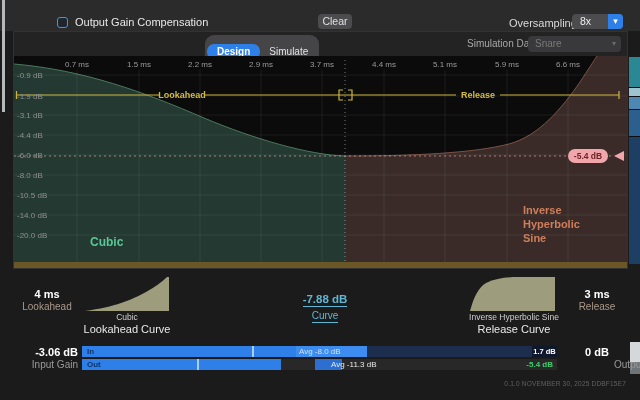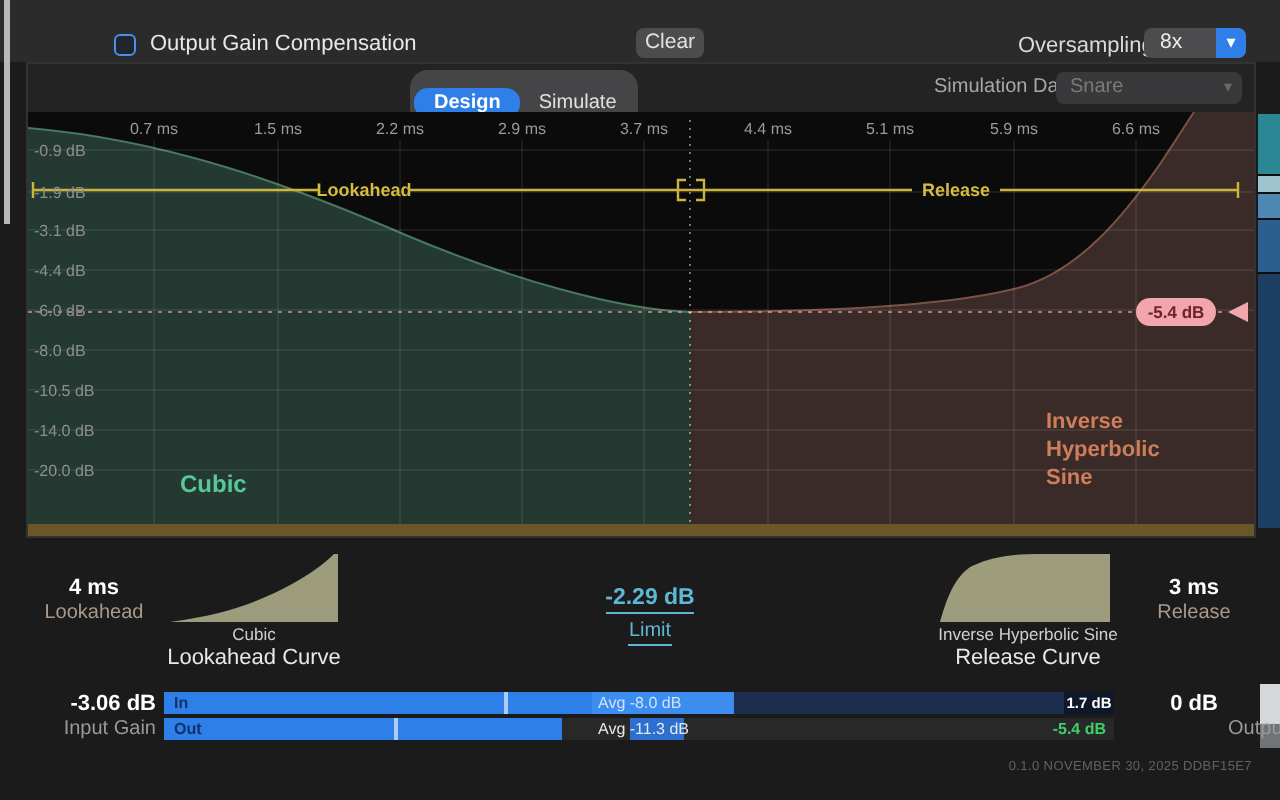--- a/index.html
+++ b/index.html
@@ -171,24 +171,24 @@
 
   <div class="abs val" style="left:19px;top:288px;width:56px;">4 ms</div>
   <div class="abs sub" style="left:19px;top:301px;width:56px;">Lookahead</div>
   <svg class="abs" style="left:85px;top:277px;" width="84" height="34" viewBox="0 0 84 34">
     <path d="M0,34 C30,30 46,23 61,15 C70,10 77,5 82,0 L84,0 L84,34 Z" fill="#9d9d7e"></path>
   </svg>
   <div class="abs caption" style="left:85px;top:312px;width:84px;">Cubic</div>
   <div class="abs curve-title" style="left:65px;top:323px;width:124px;">Lookahead Curve</div>
 
   <div class="abs" style="left:285px;top:289px;width:80px;text-align:center;">
-    <span class="limit-num">-2.29 dB</span>
+    <span class="limit-num">-7.88 dB</span>
   </div>
   <div class="abs" style="left:285px;top:305px;width:80px;text-align:center;">
-    <span class="limit-word">Limit</span>
+    <span class="limit-word">Curve</span>
   </div>
 
   <svg class="abs" style="left:470px;top:277px;" width="87" height="34" viewBox="0 0 87 34">
     <path d="M0,34 C4,19 9,10 16,6 C26,1 38,0 48,0 L85,0 L85,34 Z" fill="#9d9d7e"></path>
   </svg>
   <div class="abs caption" style="left:452px;top:312px;width:124px;">Inverse Hyperbolic Sine</div>
   <div class="abs curve-title" style="left:452px;top:323px;width:124px;">Release Curve</div>
   <div class="abs val" style="left:565px;top:288px;width:64px;">3 ms</div>
   <div class="abs sub" style="left:565px;top:301px;width:64px;">Release</div>
 
@@ -202,21 +202,21 @@
     <span class="mname">In</span>
     <span class="mavg" style="color:#cfe2ff;">Avg -8.0 dB</span>
     <span class="mpeak-red">1.7 dB</span>
   </div>
 
   <div class="abs meter" style="top:359px;">
     <div class="mfill" style="width:199px;"></div>
     <div class="mtick" style="left:115px;"></div>
     <div class="abs" style="left:233px;top:0;width:27px;height:11px;background:#2d6fd0;"></div>
     <span class="mname">Out</span>
-    <span class="mavg" style="color:#e8e8e8;">Avg -11.3 dB</span>
+    <span class="mavg" style="color:#e8e8e8;margin-left:32px;">Avg -11.3 dB</span>
     <span class="mpeak-green">-5.4 dB</span>
   </div>
 
   <div class="abs val" style="left:565px;top:346px;width:64px;">0 dB</div>
   <div class="abs sub2" style="left:565px;top:359px;width:64px;margin-left:44px;">Output Gain</div>
 
   <div class="abs version" style="right:14px;top:380px;">0.1.0 NOVEMBER 30, 2025 DDBF15E7</div>
 
 </div>
 

